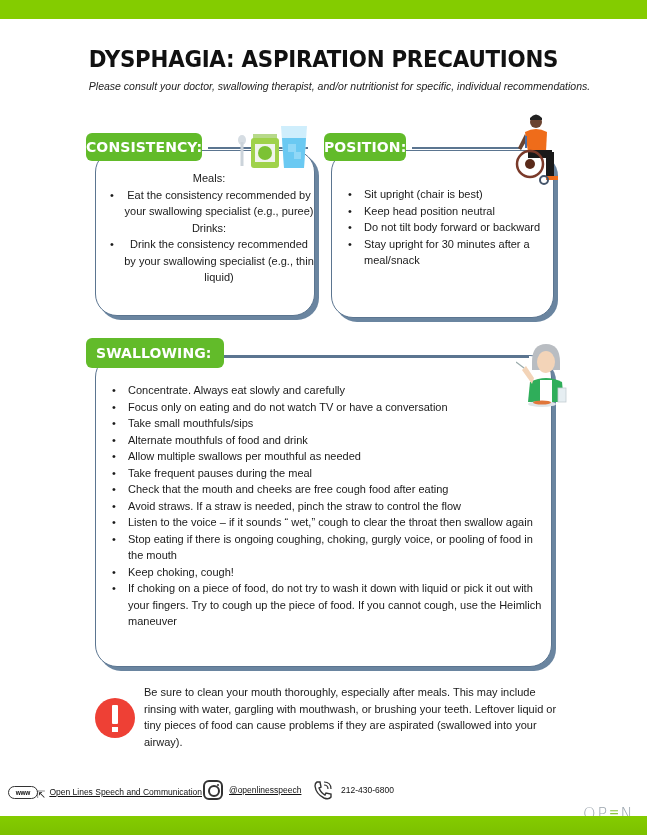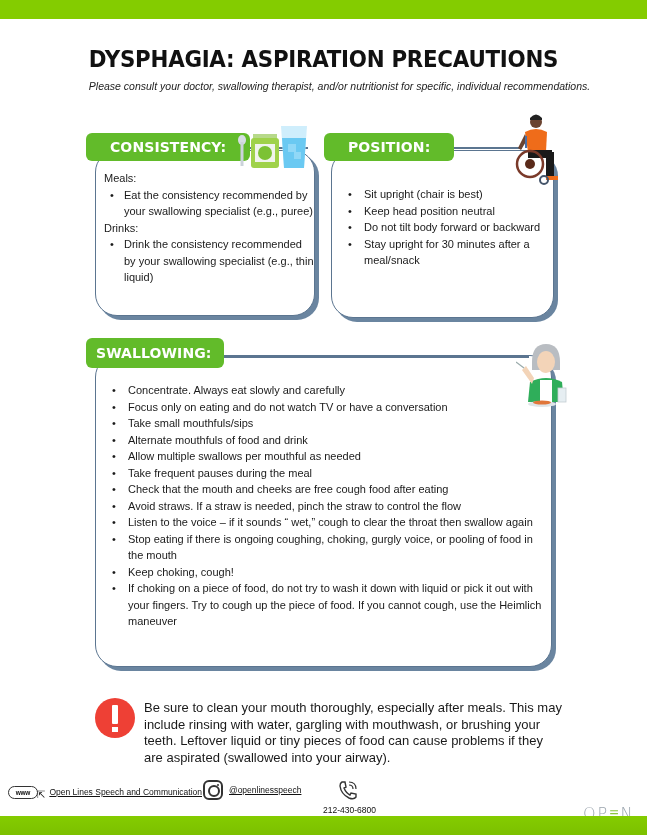--- a/index.html
+++ b/index.html
@@ -11,51 +11,51 @@
 
   .title { position: absolute; left: 0; top: 46px; width: 647px; text-align: center;
     font-family: "DejaVu Sans", sans-serif; font-weight: bold; font-size: 23px; letter-spacing: -0.3px; color: #111; transform: scaleX(0.93); }
   .subtitle { position: absolute; left: 0; top: 80px; width: 647px; text-align: center;
     font-style: italic; font-size: 10.5px; color: #222; padding-left: 32px; }
 
   
   .card { position: absolute; background: #fff; border: 1.5px solid #5b7590; border-radius: 22px;
     box-shadow: 4px 4px 0 #6a85a0; }
   .label { position: absolute; background: #62bb2a; color: #fff; font-weight: bold; border-radius: 6px;
-    font-family: "DejaVu Sans", sans-serif; font-size: 14px; padding: 6px 24px; letter-spacing: 0.1px; }
+    font-family: "DejaVu Sans", sans-serif; font-size: 14px; padding: 6px 0; letter-spacing: 0.1px; }
 
   .card-body { position: absolute; font-size: 11px; line-height: 16.5px; color: #1a1a1a; }
   .card-body ul { list-style: none; }
   .card-body li { position: relative; padding-left: 22px; }
   .card-body li::before { content: "•"; position: absolute; left: 6px; top: 0; font-size: 11px; }
   .sub-h { display: block; }
 
   
   #consistency-card { left: 95px; top: 150px; width: 220px; height: 166px; }
   #consistency-label { left: 86px; top: 133px; }
   #consistency-line { left: 208px; top: 147px; width: 100px; height: 2px; background:#5b7590; position:absolute; }
-  #consistency-body { left: 104px; top: 170px; width: 210px; }
+  #consistency-body { left: 104px; top: 170px; width: 210px; text-align: center; }
   #consistency-body ul li { padding-left: 20px; }
 
   
   #position-card { left: 331px; top: 150px; width: 223px; height: 168px; }
   #position-label { left: 324px; top: 133px; }
   #position-line { left: 412px; top: 147px; width: 110px; height: 2px; background:#5b7590; position:absolute; }
   #position-body { left: 342px; top: 186px; width: 210px; }
 
   
   #swallowing-card { left: 95px; top: 355px; width: 457px; height: 312px; }
   #swallowing-label { left: 86px; top: 338px; padding: 7px 12px 7px 10px; }
   #swallowing-line { left: 224px; top: 356px; width: 305px; height: 2px; background:#5b7590; position:absolute; }
   #swallowing-body { left: 106px; top: 382px; width: 440px; }
 
   .alert-icon { position: absolute; left: 95px; top: 698px; width: 40px; height: 40px; border-radius: 50%; background: #ee4035; }
   .alert-icon .bar { position: absolute; left: 17px; top: 7px; width: 6px; height: 19px; background: #fff; border-radius: 1px; }
   .alert-icon .dot { position: absolute; left: 17px; top: 29px; width: 6px; height: 5px; background: #fff; }
-  .note { position: absolute; left: 144px; top: 700px; width: 420px; font-size: 13px; line-height: 16.5px; color: #1a1a1a; }
+  .note { position: absolute; left: 144px; top: 684px; width: 420px; font-size: 11px; line-height: 16.5px; color: #1a1a1a; }
 
   
   .footer { position: absolute; top: 782px; left: 0; width: 647px; height: 24px; font-size: 8.5px; color: #111; }
   .foot-item { position: absolute; display: flex; align-items: center; gap: 4px; }
   .foot-item a { color: #111; text-decoration: underline; }
   .www-icon { width: 30px; height: 13px; border: 1.3px solid #333; border-radius: 7px; font-size: 6.5px; font-weight: bold;
     display: flex; align-items: center; justify-content: center; letter-spacing: -0.3px; position: relative; }
   .ig-icon { width: 20px; height: 20px; border: 2.2px solid #333; border-radius: 6px; position: relative; }
   .ig-icon::after { content: ""; position: absolute; left: 3px; top: 3px; width: 8px; height: 8px; border: 2px solid #333; border-radius: 50%; }
   .ig-icon::before { content: ""; position: absolute; right: 2px; top: 1.5px; width: 2.2px; height: 2.2px; background: #333; border-radius: 50%; }
@@ -167,21 +167,21 @@
     <span class="www-icon">
         <span>www</span>
       </span>
     <span style="font-size:10px;margin-left:-5px;margin-top:5px;">⇱</span>
     <a>Open Lines Speech and Communication</a>
   </div>
   <div class="foot-item" style="left:203px;top:-2px;">
     <span class="ig-icon"></span>
     <a style="margin-left:2px;text-align:center;">@openlinesspeech</a>
   </div>
-  <div class="foot-item" style="left:320px;top:-3px;flex-direction:column;">
+  <div class="foot-item" style="left:312px;top:-3px;">
     <svg width="22" height="22" viewBox="0 0 22 22">
       <path d="M5 3 L8 3 L9 8 L7 9 Q9 14 13 16 L14 14 L19 15 L19 18 Q17 21 12 19 Q4 15 3 7 Q3 4 5 3 Z" fill="none" stroke="#333" stroke-width="1.4"></path>
       <path d="M12 6 Q16 6 16 10" fill="none" stroke="#333" stroke-width="1.2"></path>
       <path d="M12 3 Q19 3 19 10" fill="none" stroke="#333" stroke-width="1.2"></path>
     </svg>
     <span style="margin-left:3px;">212-430-6800</span>
   </div>
 </div>
 
 <div class="logo">

